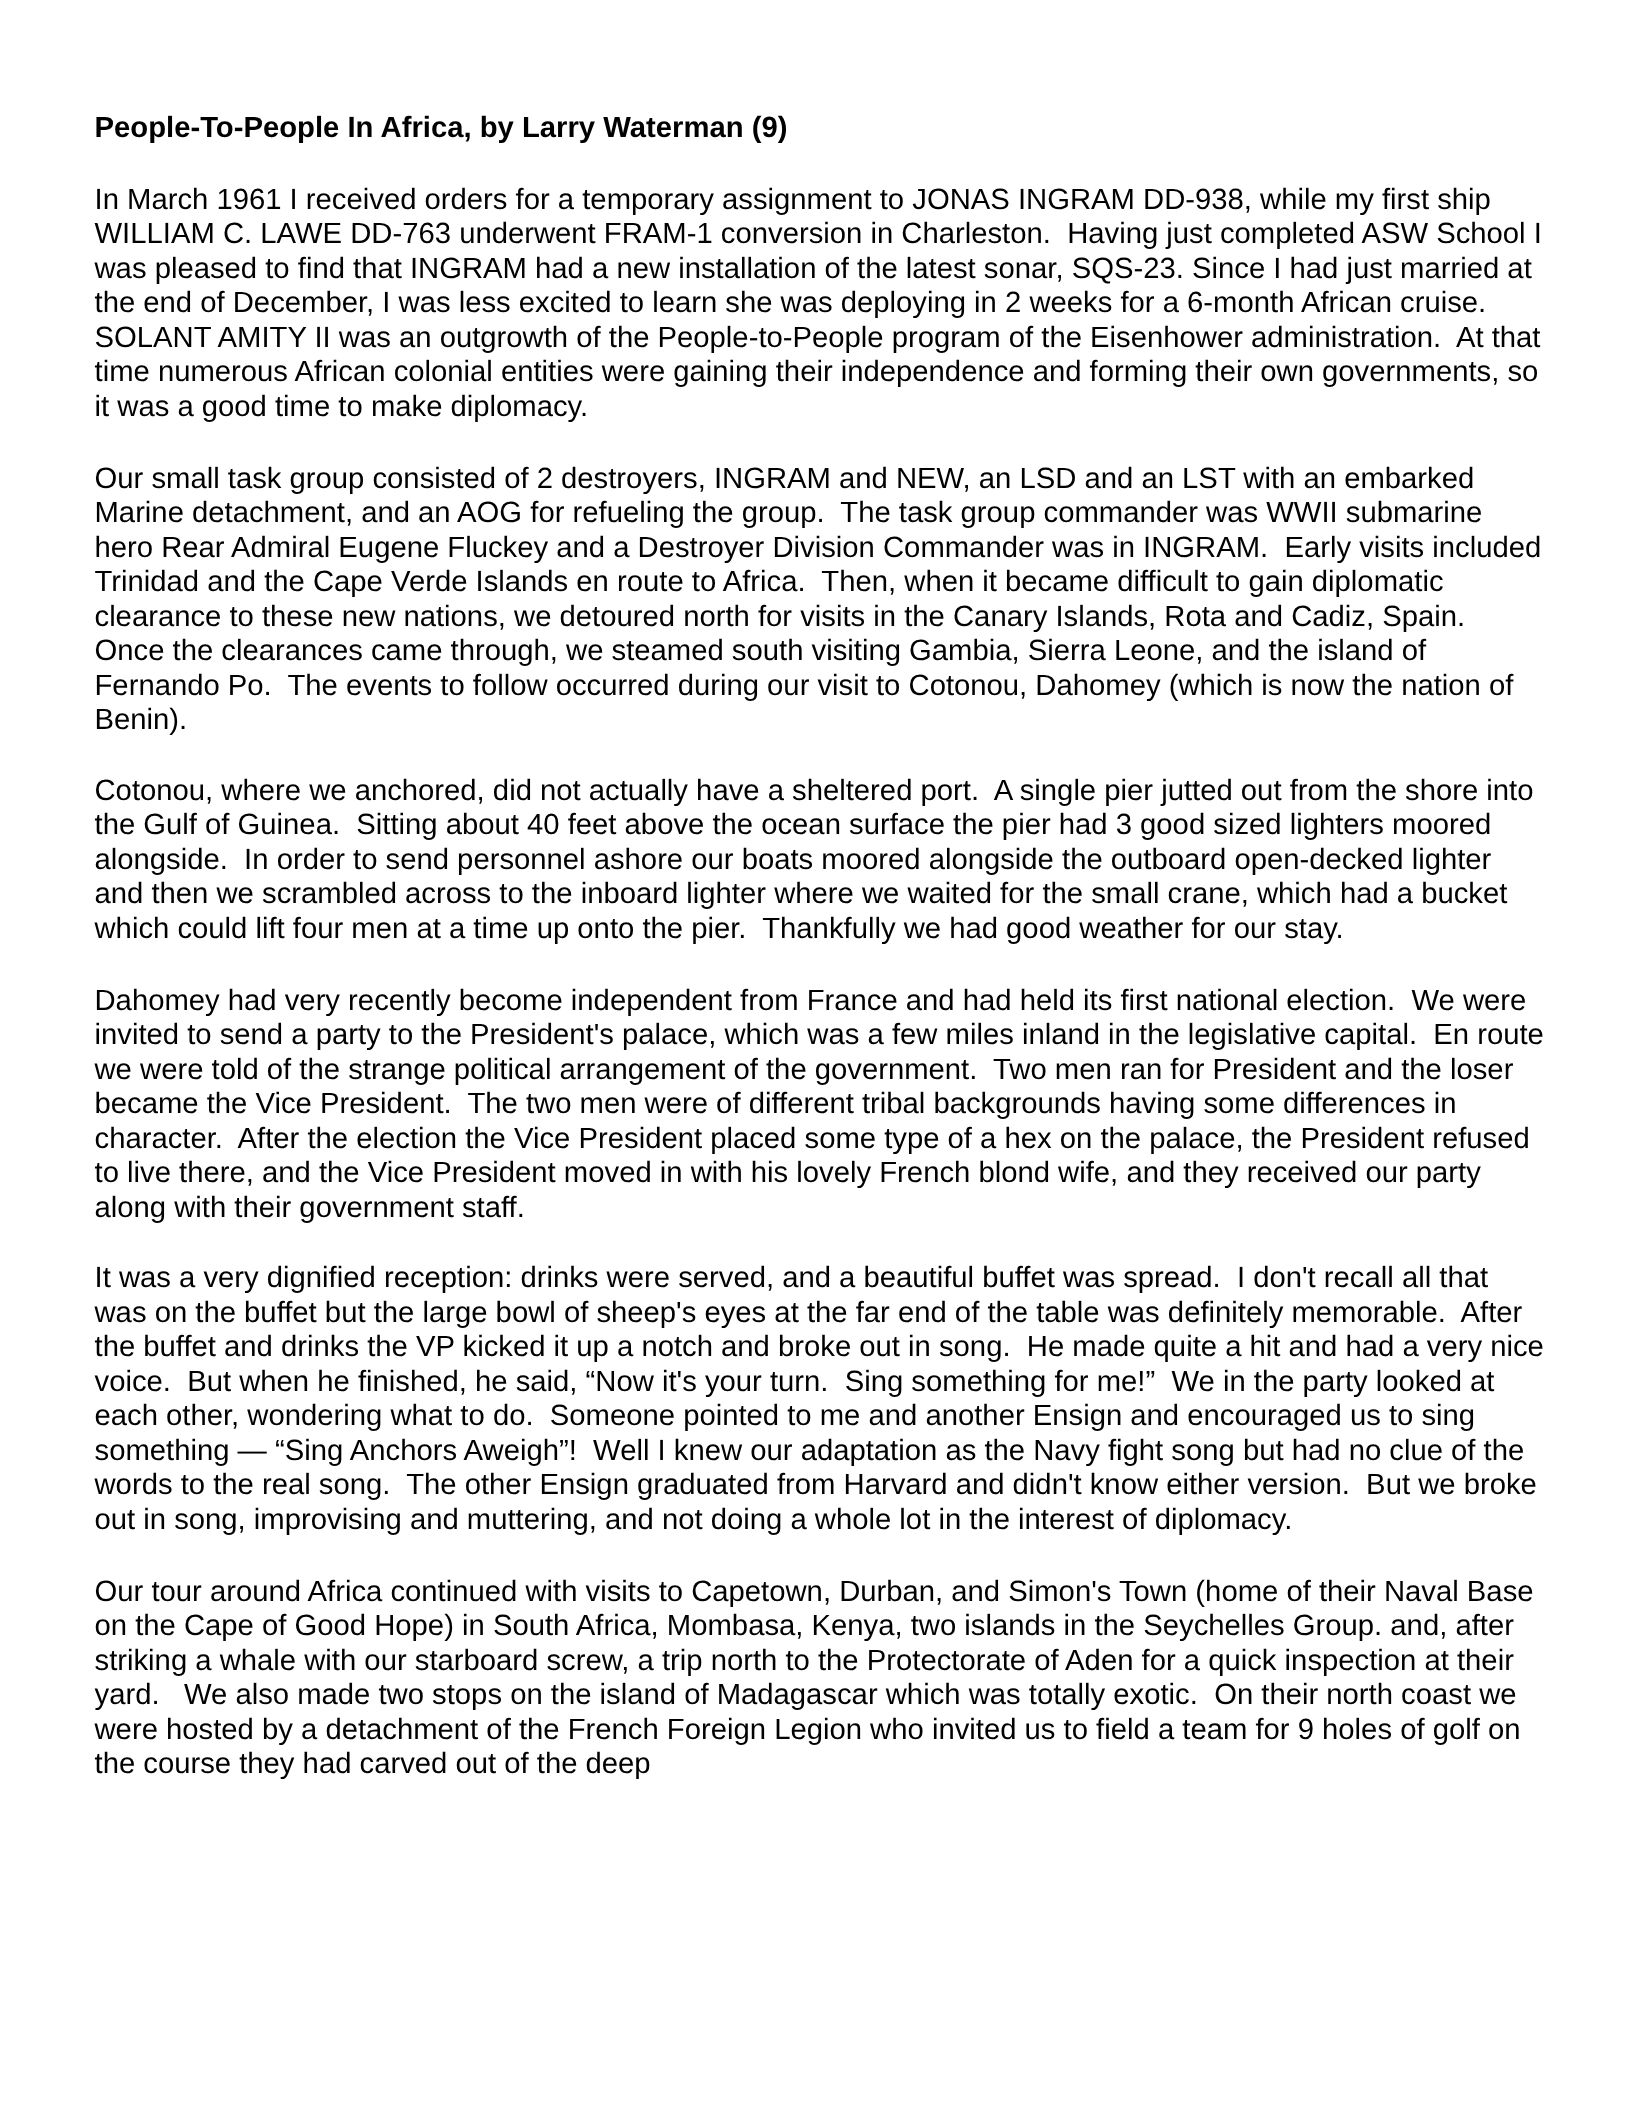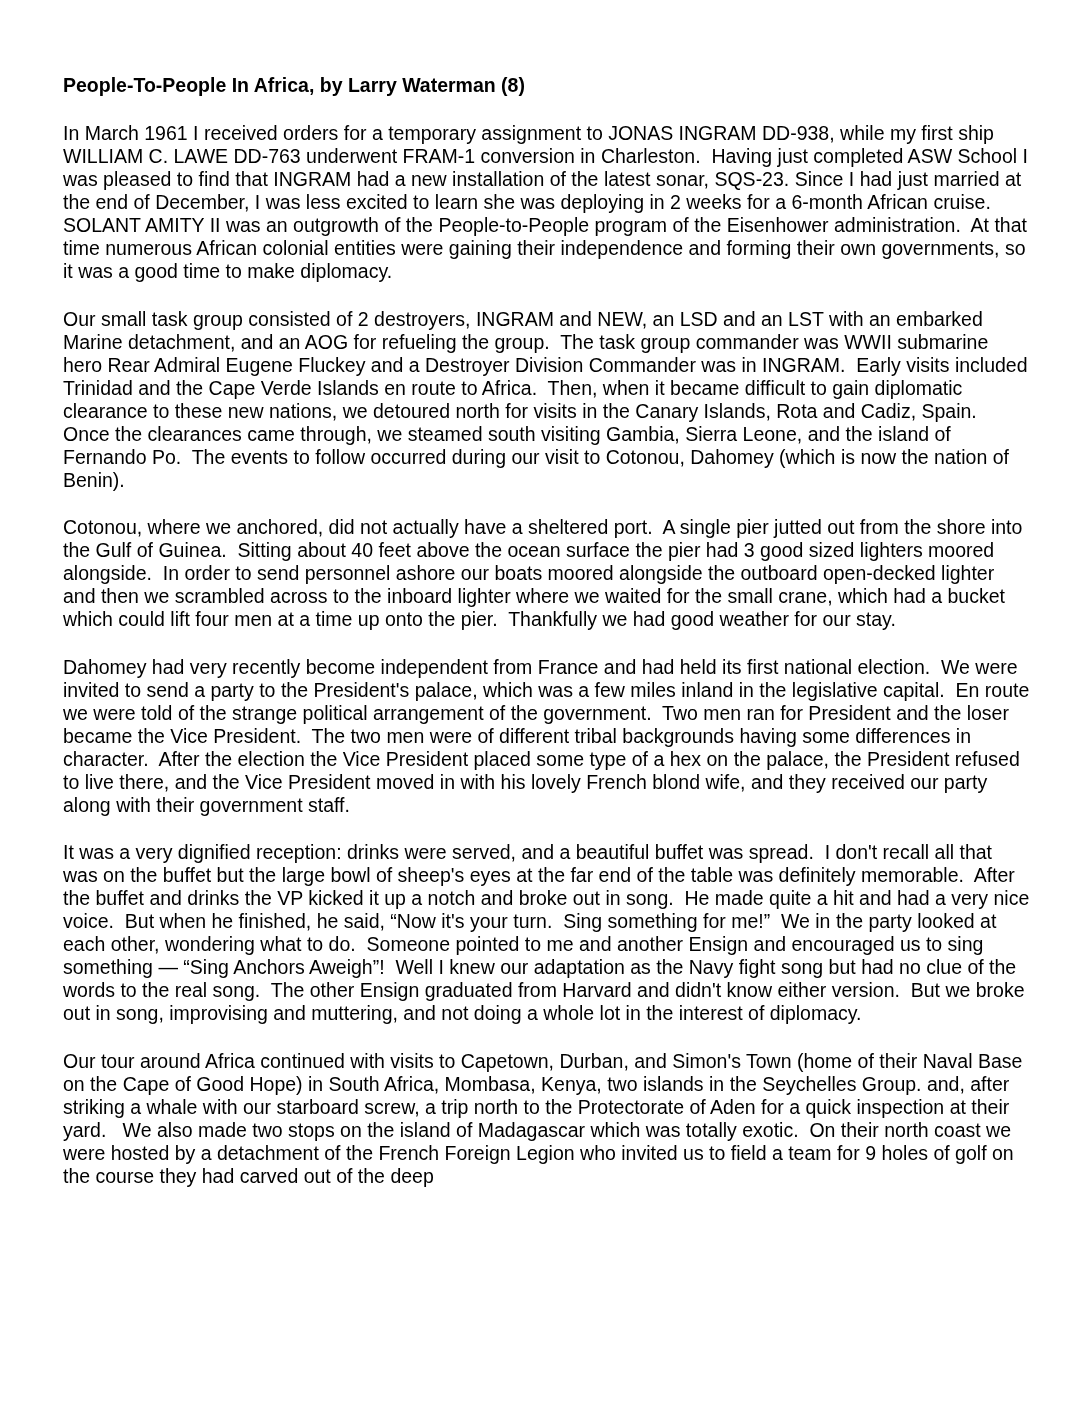--- a/index.html
+++ b/index.html
@@ -32,21 +32,21 @@
       line-height: 23px;
       font-weight: normal;
       margin: 0 0 24.5px 0;
       white-space: pre-wrap;
     }
   </style>
 </head>
 <body>
 
 <main class="page">
-  <h1 class="doc-title">People-To-People In Africa, by Larry Waterman (8)</h1>
+  <h1 class="doc-title">People-To-People In Africa, by Larry Waterman (9)</h1>
 
   <p class="para">In March 1961 I received orders for a temporary assignment to JONAS INGRAM DD-938, while my first ship WILLIAM C. LAWE DD-763 underwent FRAM-1 conversion in Charleston.  Having just completed ASW School I was pleased to find that INGRAM had a new installation of the latest sonar, SQS-23. Since I had just married at the end of December, I was less excited to learn she was deploying in 2 weeks for a 6-month African cruise.  SOLANT AMITY II was an outgrowth of the People-to-People program of the Eisenhower administration.  At that time numerous African colonial entities were gaining their independence and forming their own governments, so it was a good time to make diplomacy.</p>
 
   <p class="para">Our small task group consisted of 2 destroyers, INGRAM and NEW, an LSD and an LST with an embarked Marine detachment, and an AOG for refueling the group.  The task group commander was WWII submarine hero Rear Admiral Eugene Fluckey and a Destroyer Division Commander was in INGRAM.  Early visits included Trinidad and the Cape Verde Islands en route to Africa.  Then, when it became difficult to gain diplomatic clearance to these new nations, we detoured north for visits in the Canary Islands, Rota and Cadiz, Spain.  Once the clearances came through, we steamed south visiting Gambia, Sierra Leone, and the island of Fernando Po.  The events to follow occurred during our visit to Cotonou, Dahomey (which is now the nation of Benin).</p>
 
   <p class="para">Cotonou, where we anchored, did not actually have a sheltered port.  A single pier jutted out from the shore into the Gulf of Guinea.  Sitting about 40 feet above the ocean surface the pier had 3 good sized lighters moored alongside.  In order to send personnel ashore our boats moored alongside the outboard open-decked lighter and then we scrambled across to the inboard lighter where we waited for the small crane, which had a bucket which could lift four men at a time up onto the pier.  Thankfully we had good weather for our stay.</p>
 
   <p class="para">Dahomey had very recently become independent from France and had held its first national election.  We were invited to send a party to the President's palace, which was a few miles inland in the legislative capital.  En route we were told of the strange political arrangement of the government.  Two men ran for President and the loser became the Vice President.  The two men were of different tribal backgrounds having some differences in character.  After the election the Vice President placed some type of a hex on the palace, the President refused to live there, and the Vice President moved in with his lovely French blond wife, and they received our party along with their government staff.</p>
 
   <p class="para">It was a very dignified reception: drinks were served, and a beautiful buffet was spread.  I don't recall all that was on the buffet but the large bowl of sheep's eyes at the far end of the table was definitely memorable.  After the buffet and drinks the VP kicked it up a notch and broke out in song.  He made quite a hit and had a very nice voice.  But when he finished, he said, “Now it's your turn.  Sing something for me!”  We in the party looked at each other, wondering what to do.  Someone pointed to me and another Ensign and encouraged us to sing something — “Sing Anchors Aweigh”!  Well I knew our adaptation as the Navy fight song but had no clue of the words to the real song.  The other Ensign graduated from Harvard and didn't know either version.  But we broke out in song, improvising and muttering, and not doing a whole lot in the interest of diplomacy.</p>

